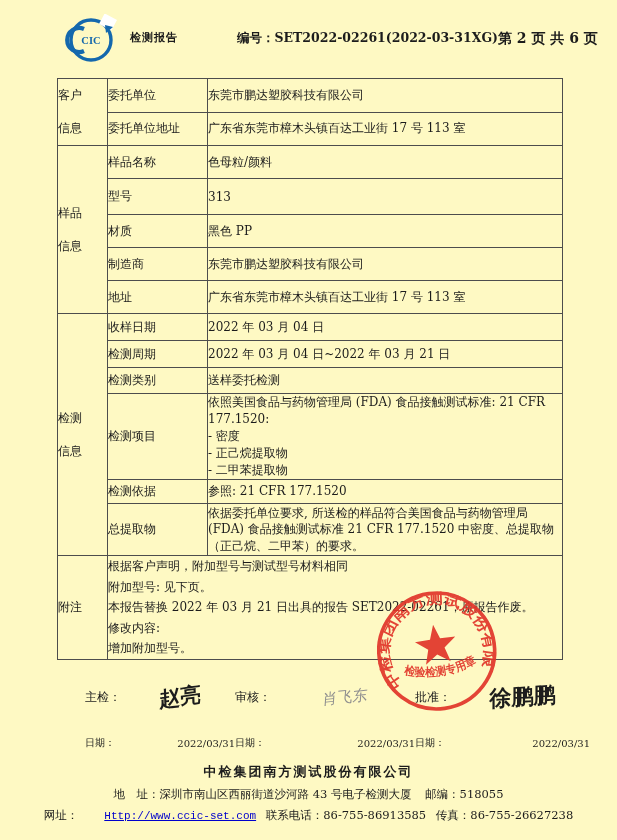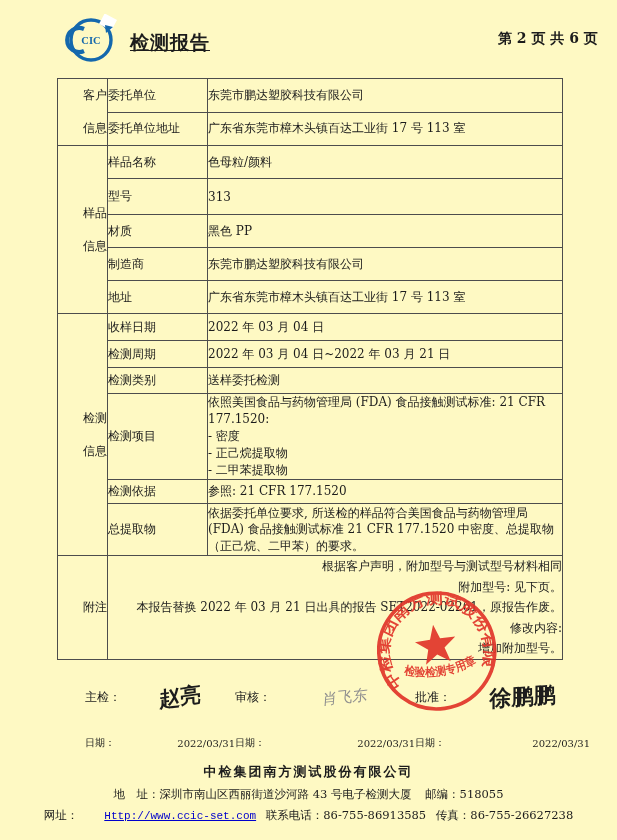--- a/index.html
+++ b/index.html
@@ -4,33 +4,33 @@
 <style>
   html,body{margin:0;padding:0;background:#9a9a9a;}
   .page{
     position:relative;width:617px;height:840px;background:#fef9c3;
     font-family:"DejaVu Serif","Liberation Serif",serif;color:#1c1c1c;
     overflow:hidden;margin:0 auto;padding-left:20px;
   }
   
   .hdr{position:absolute;top:0;left:0;right:0;height:78px;}
   .hdr .logo{position:absolute;left:60px;top:14px;}
-  .hdr .h-title{position:absolute;left:130px;top:30px;font-weight:bold;font-size:19px;letter-spacing:1px;text-decoration:underline;}
+  .hdr .h-title{position:absolute;left:130px;top:30px;font-weight:bold;font-size:11px;letter-spacing:1px;}
   .hdr .h-no{position:absolute;left:237px;top:30px;font-weight:bold;font-size:12.5px;}
   .hdr .h-page{position:absolute;left:472px;top:30px;font-weight:bold;font-size:14px;margin-left:26px;}
   
   table.rep{position:absolute;left:57px;top:78px;width:505px;border-collapse:collapse;table-layout:fixed;font-size:12px;}
   table.rep td{border:1px solid #4d4d4d;padding:0;vertical-align:middle;}
-  td.g{text-align:right;}
+  td.g{text-align:left;}
   td.g .gl{line-height:33px;}
   td.l{padding-left:10px;}
   td.v{padding-left:10px;}
   td.multi{padding:5px 8px 5px 10px;vertical-align:middle;}
   td.multi .ln{line-height:17px;}
-  td.note-v{padding:6px 8px 6px 10px;text-align:right;}
+  td.note-v{padding:6px 8px 6px 10px;}
   td.note-v .ln{line-height:20.5px;}
   td.wrapv{padding:4px 8px 4px 10px;line-height:16.5px;}
   
   .sig-area{position:absolute;left:57px;top:676px;width:505px;z-index:4;}
   .sig-grid{display:grid;grid-template-columns:150px 180px 175px;padding-left:28px;align-items:center;}
   .sig-row{height:42px;}
   .sig-cell{display:flex;align-items:center;justify-content:space-between;}
   .sig-label{font-size:12px;flex:0 0 40px;}
   .sig-name{flex:1;text-align:center;font-weight:700;}
   .sig1{font-size:21px;transform:rotate(-8deg) skewX(-6deg);}
@@ -57,20 +57,21 @@
     <div class="logo">
       <svg width="62" height="52" viewBox="0 0 62 52">
         <circle cx="31" cy="26" r="20" fill="none" stroke="#1468ad" stroke-width="3.4"></circle>
         <rect x="41" y="2" width="14" height="12" fill="#ffffff" transform="rotate(28 48 8)"></rect>
         <path d="M 45 11 L 53 13 L 46 19 Z" fill="#1468ad"></path>
         <path d="M 24 15 a 12 12 0 1 0 0 22" fill="none" stroke="#1468ad" stroke-width="4.2"></path>
         <text x="31" y="30" text-anchor="middle" font-size="10.5" font-weight="bold" fill="#1468ad" font-family="Liberation Serif, DejaVu Serif, serif">CIC</text>
       </svg>
     </div>
     <div class="h-title">检测报告</div>
+    <div class="h-no"><span>编号：</span><span>SET2022-02261(2022-03-31XG)</span></div>
     <div class="h-page">第 2 页 共 6 页</div>
   </div>
 
   <table class="rep">
     <colgroup>
         <col style="width:50px">
         <col style="width:100px">
         <col style="width:355px">
       </colgroup>
     <tbody>

